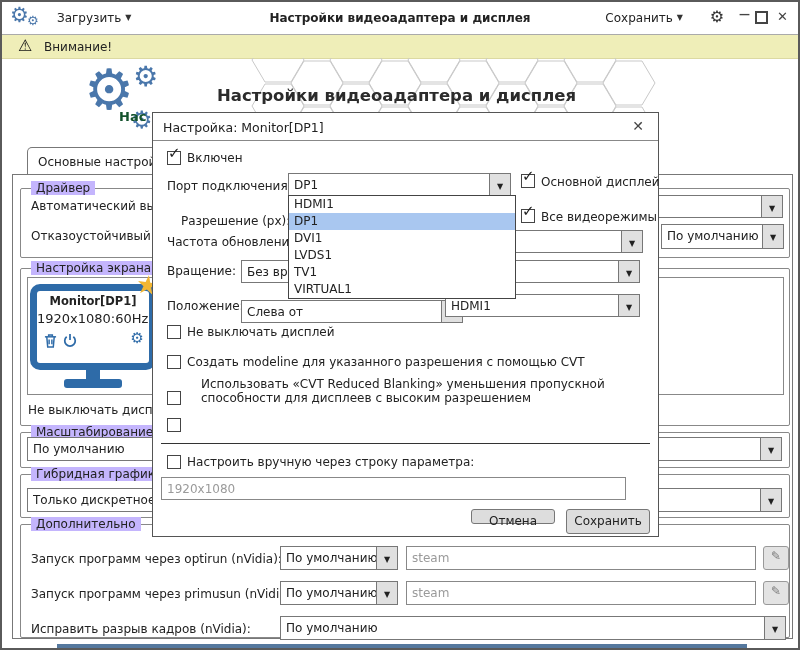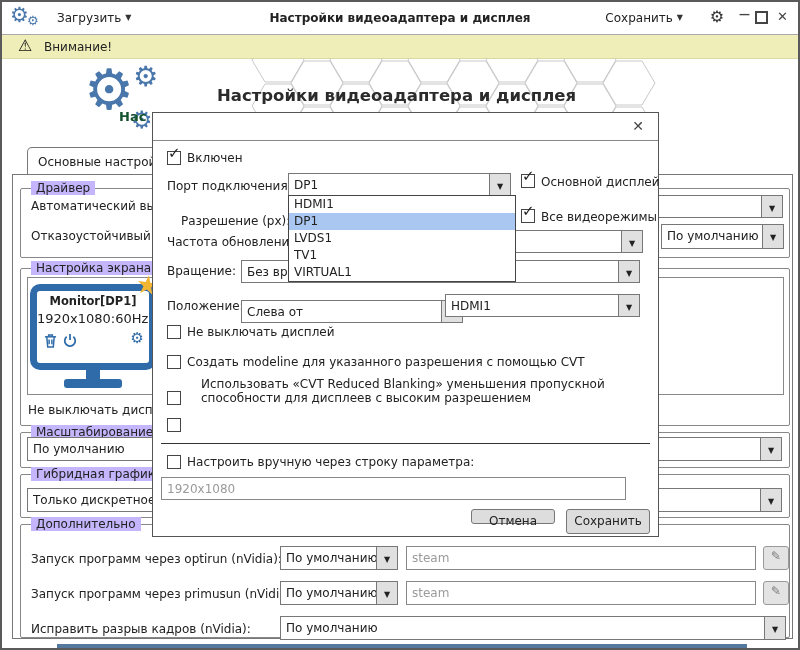--- a/index.html
+++ b/index.html
@@ -193,20 +193,21 @@
     <div class="combo" style="left:259px;top:91px;width:506px;height:24px;">
       <span class="val">По умолчанию</span>
       <span class="abtn"><span>▼</span></span>
     </div>
   </div>
 
   <div class="abs" id="bottom-strip"></div>
 
   <div class="abs" id="dialog">
     <div class="abs" id="dlg-titlebar">
+      <span class="abs lbl" style="left:10px;top:7px;font-size:12.5px;">Настройка: Monitor[DP1]</span>
       <span class="abs" style="right:14px;top:5px;font-size:14px;color:#444;">✕</span>
     </div>
 
     <span class="cb" style="left:14px;top:38px;">
         <span class="tick">✓</span>
       </span>
     <span class="abs lbl" style="left:34px;top:38px;">Включен</span>
 
     <span class="abs lbl" style="left:14px;top:66px;">Порт подключения:</span>
     <div class="combo" style="left:135px;top:60px;width:223px;height:23px;">
@@ -262,19 +263,20 @@
     <span class="cb" style="left:14px;top:342px;"></span>
     <span class="abs lbl" style="left:34px;top:342px;">Настроить вручную через строку параметра:</span>
     <input class="txt" style="left: 8px; top: 364px; width: 465px; height: 23px;" placeholder="1920x1080">
 
     <div class="btn" style="left:318px;top:396px;width:84px;height:15px;">Отмена</div>
     <div class="btn" style="left:413px;top:396px;width:84px;height:25px;">Сохранить</div>
 
     <div id="port-list">
       <div class="opt">HDMI1</div>
       <div class="opt sel">DP1</div>
+      <div class="opt">DVI1</div>
       <div class="opt">LVDS1</div>
       <div class="opt">TV1</div>
       <div class="opt">VIRTUAL1</div>
     </div>
   </div>
 
 </div>
 
 </body></html>

